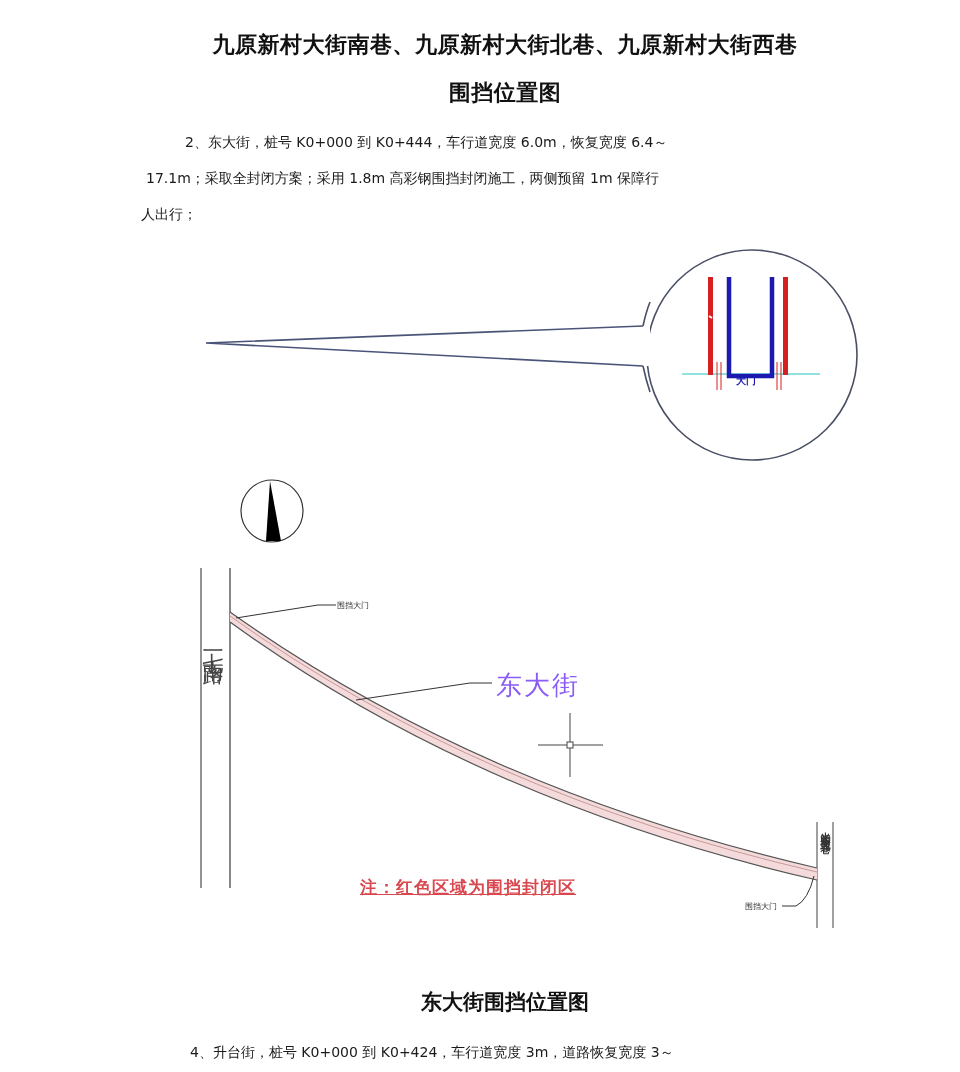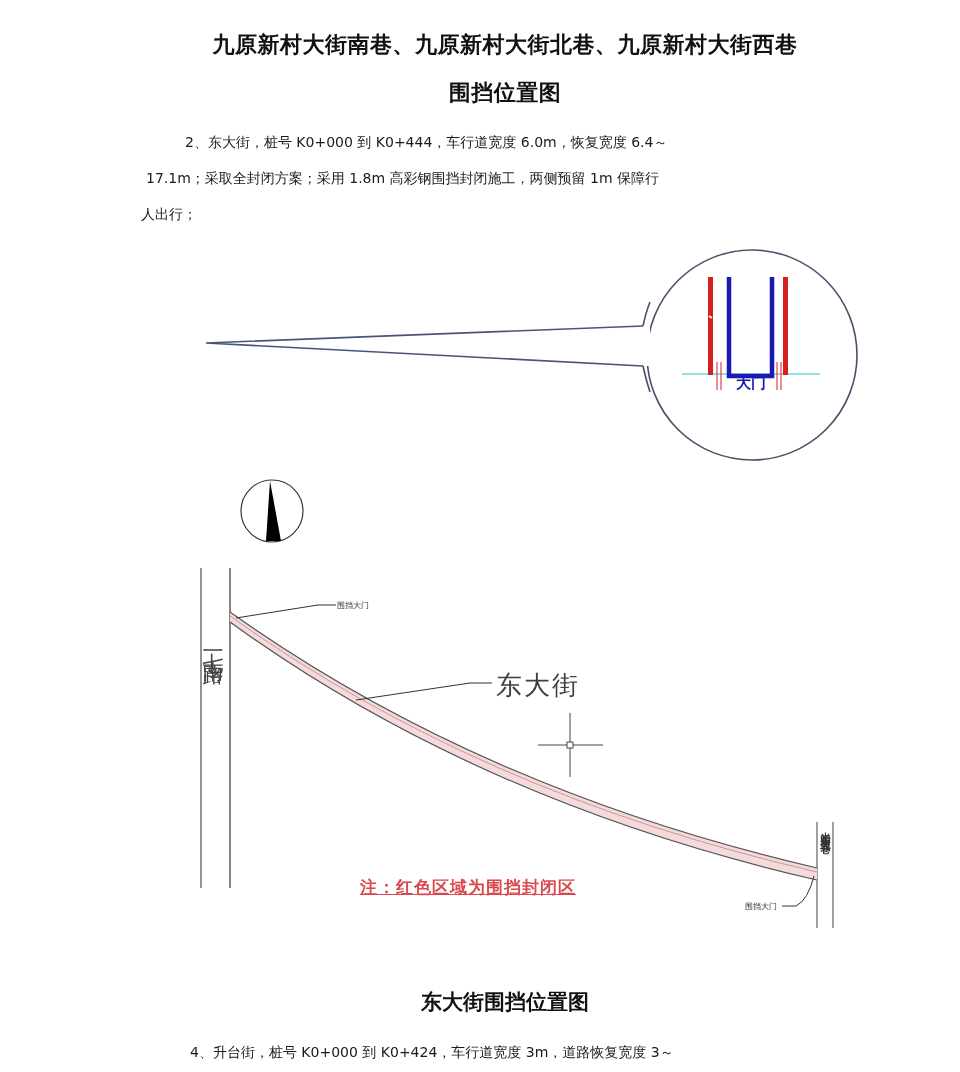--- a/index.html
+++ b/index.html
@@ -70,27 +70,27 @@
   <path d="M 356 700 L 470 683 L 492 683" fill="none" stroke="#333" stroke-width="1"></path>
   <path d="M 814 876 Q 808 900 796 906 L 782 906" fill="none" stroke="#333" stroke-width="1"></path>
 
   <g>
     <line x1="570" y1="713" x2="570" y2="777" stroke="#444" stroke-width="1"></line>
     <line x1="538" y1="745" x2="603" y2="745" stroke="#444" stroke-width="1"></line>
     <rect x="567" y="742" width="6" height="6" fill="#fff" stroke="#444" stroke-width="1"></rect>
   </g>
 </svg>
 
-<div class="abs" style="left:736px; top:374px; font-size:15px; font-weight:bold; color:#1a1ab0;">大门</div>
+<div class="abs" style="left:736px; top:374px; font-size:10px; font-weight:bold; color:#1a1ab0;">大门</div>
 
 <div class="abs vlabel" style="left:199px; top:636px; font-size:21px; color:#444; letter-spacing:4px;">七一南路</div>
 
 <div class="abs vlabel" style="left:818px; top:824px; font-size:10px; color:#333; letter-spacing:2px; font-weight:bold;">光明东街北二巷</div>
 
-<div class="abs" style="left:496px; top:668px; font-size:26px; color:#404040; letter-spacing:2px;">东大街</div>
+<div class="abs" style="left:496px; top:668px; font-size:26px; color:#8b5cf6; letter-spacing:2px;">东大街</div>
 
 <div class="abs" style="left:337px; top:600px; font-size:8px; color:#333;">围挡大门</div>
 
 <div class="abs" style="left:745px; top:901px; font-size:8px; color:#333;">围挡大门</div>
 
 <div class="abs" style="left:360px; top:876px; font-size:17px; color:#d9484f; font-weight:bold; letter-spacing:1px;text-decoration:underline;">注：红色区域为围挡封闭区</div>
 
 <div class="abs caption" style="top:988px;">东大街围挡位置图</div>
 
 <div class="abs para" style="left:190px; top:1034px;">4、升台街，桩号 K0+000 到 K0+424，车行道宽度  3m，道路恢复宽度  3～</div>

